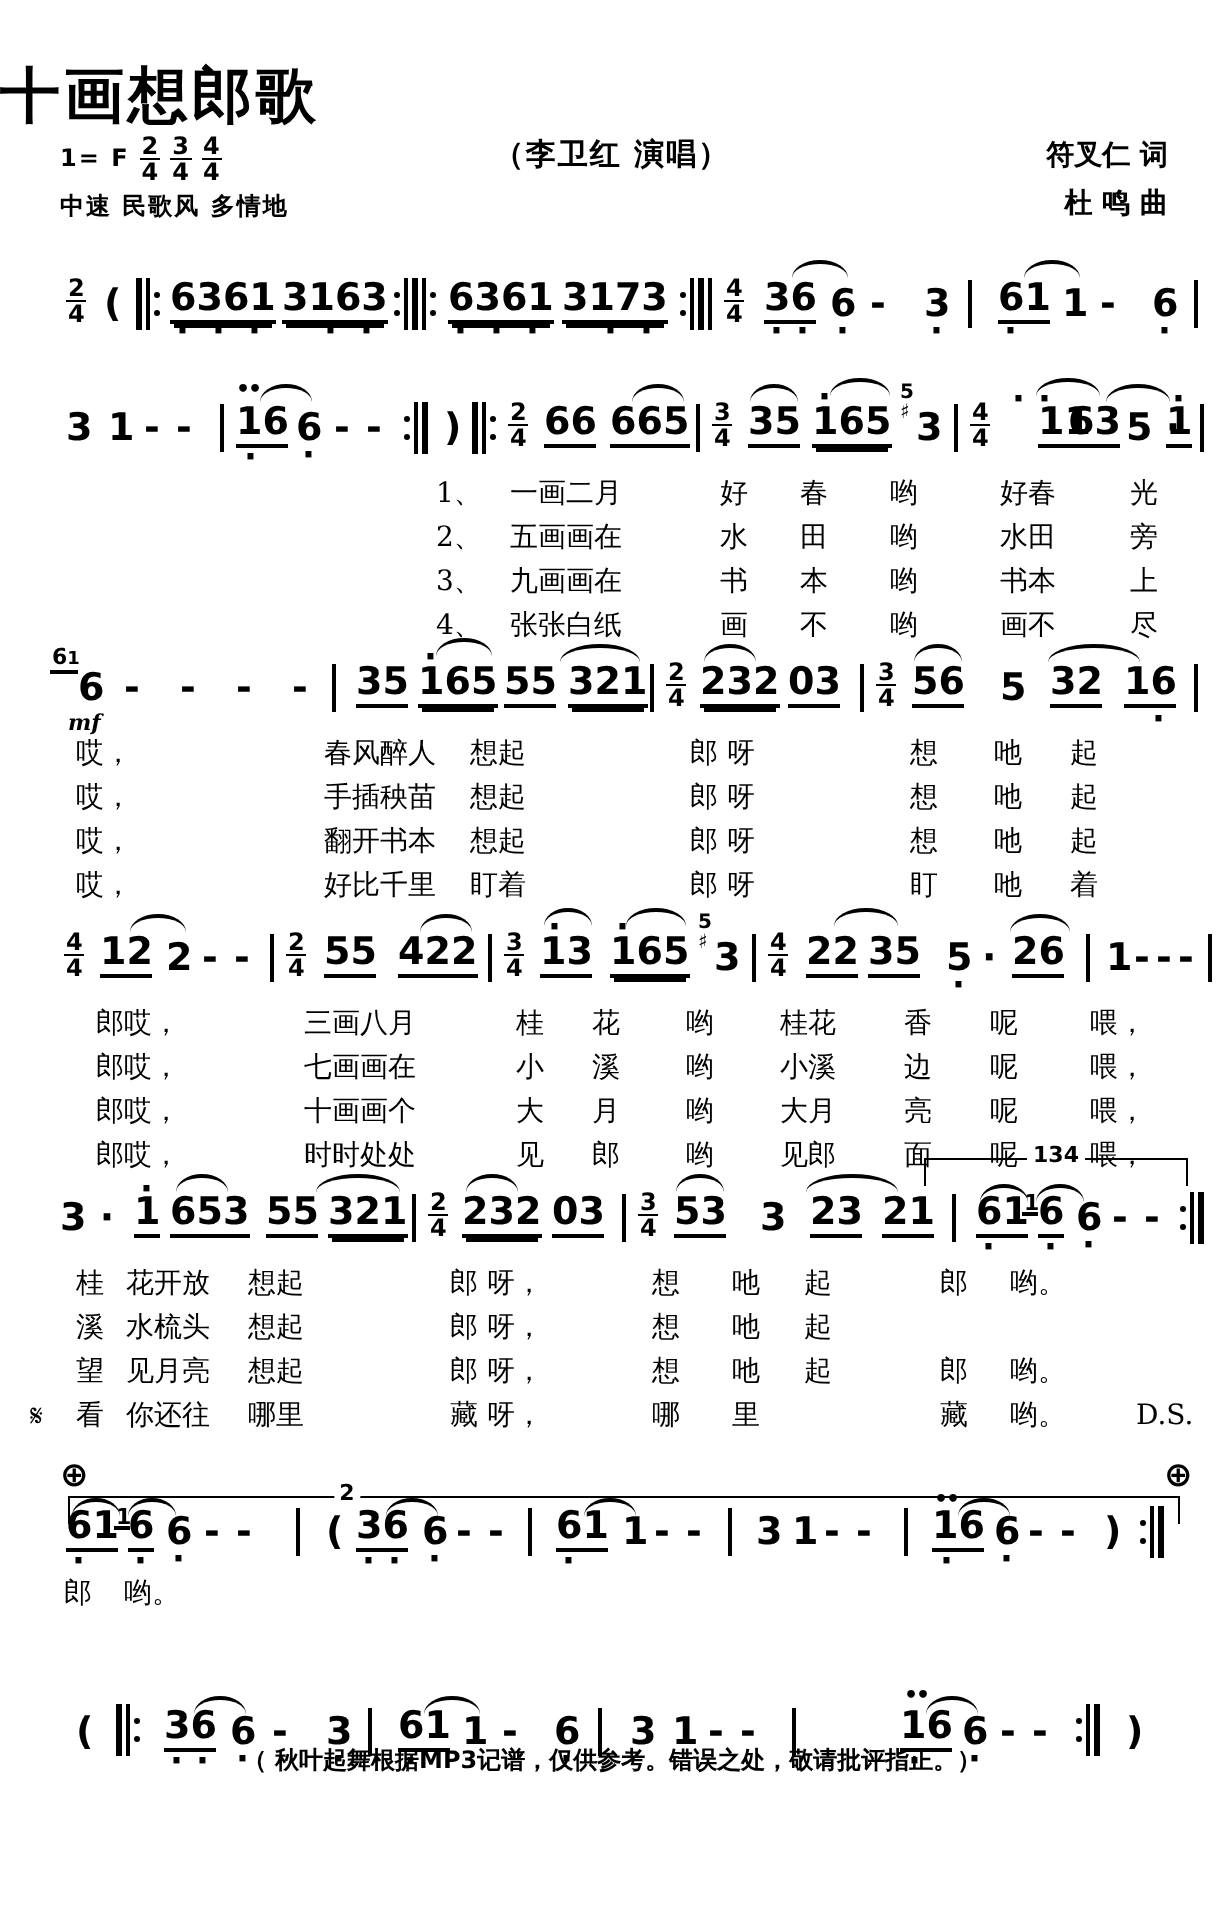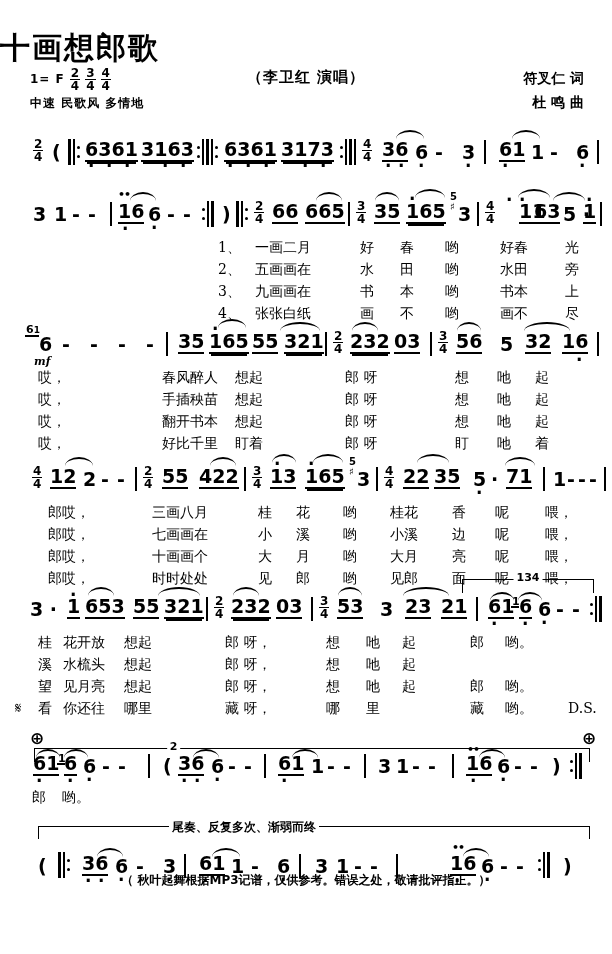--- a/index.html
+++ b/index.html
@@ -415,21 +415,21 @@
         <span class="num">4</span>
           <span class="den">4</span>
         </span>
       <span class="tok beam1" style="left:403px;">22</span>
       <span class="slur" style="left:417px;bottom:36px;width:32px;"></span>
       <span class="tok beam1" style="left:434px;">35</span>
       <span class="tok" style="left:473px;">5</span>
       <span class="dotlow" style="left:476px;bottom:4px;">·</span>
       <span class="tok" style="left:491px;">·</span>
       <span class="slur" style="left:505px;bottom:33px;width:30px;"></span>
-      <span class="tok beam1" style="left:506px;">71</span>
+      <span class="tok beam1" style="left:506px;">26</span>
       <span class="bar" style="left:543px;"></span>
 
       <span class="tok" style="left:553px;">1</span>
       <span class="tok" style="left:567px;">-</span>
       <span class="tok" style="left:578px;">-</span>
       <span class="tok" style="left:589px;">-</span>
       <span class="bar" style="left:604px;"></span>
     </div>
 
     <div class="lyr" style="margin-top:2px;">
@@ -652,23 +652,20 @@
     <div class="lyr">
       <div class="lrow">
         <span class="lw" style="left:32px;">郎</span>
         <span class="lw" style="left:62px;">哟。</span>
       </div>
     </div>
   </div>
 
   <div class="sys" style="top:820px;">
     <div class="notes" style="height:62px;">
-      <span class="ebr" style="left:38px;top:6px;width:550px;height:12px;">
-        <span class="lbl cn" style="position:absolute;top:-8px;left:130px;transform:none;white-space:nowrap;">尾奏、反复多次、渐弱而终</span>
-      </span>
 
       <span class="tok" style="left:38px;bottom:6px;">(</span>
       <span class="rpt" style="left:58px;bottom:4px;">
         <i style="left:0;width:3px;height:26px;"></i>
           <i style="left:5px;width:1.6px;height:26px;"></i>
         <i style="left:9px;top:7px;width:3px;height:3px;border-radius:50%;"></i>
         <i style="left:9px;top:16px;width:3px;height:3px;border-radius:50%;"></i>
       </span>
 
       <span class="tok beam1" style="left:82px;bottom:6px;">36</span>

